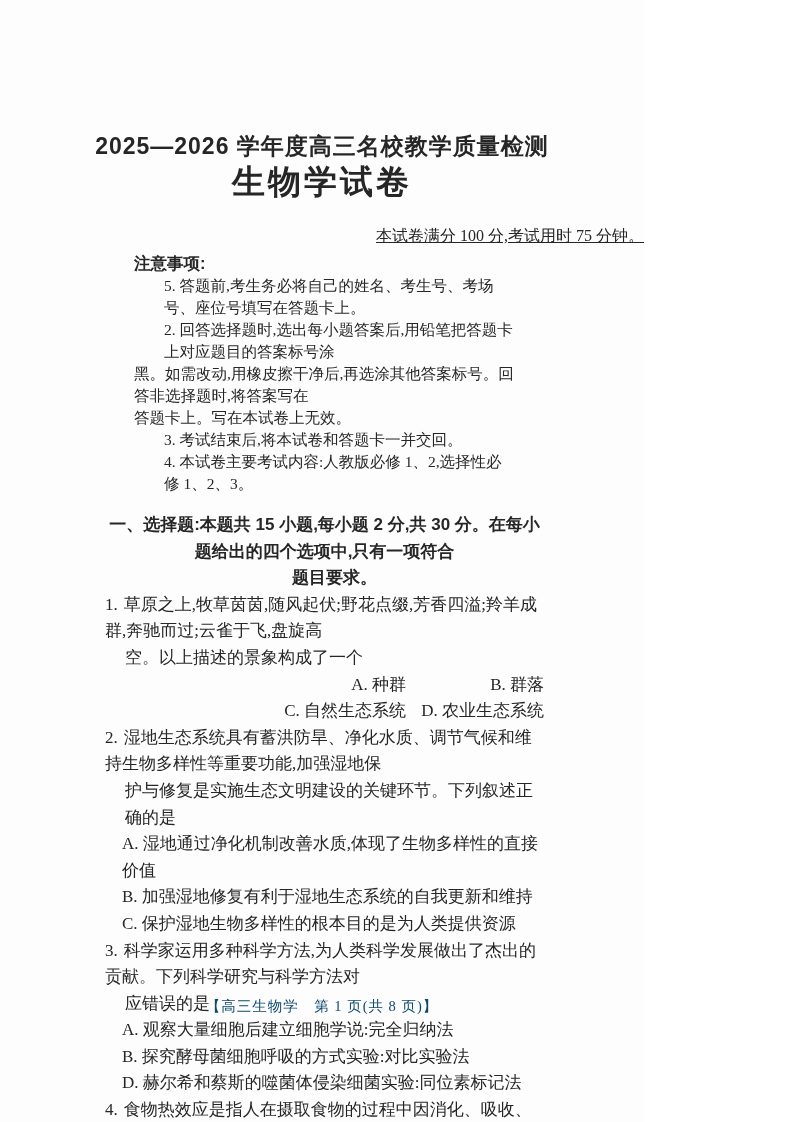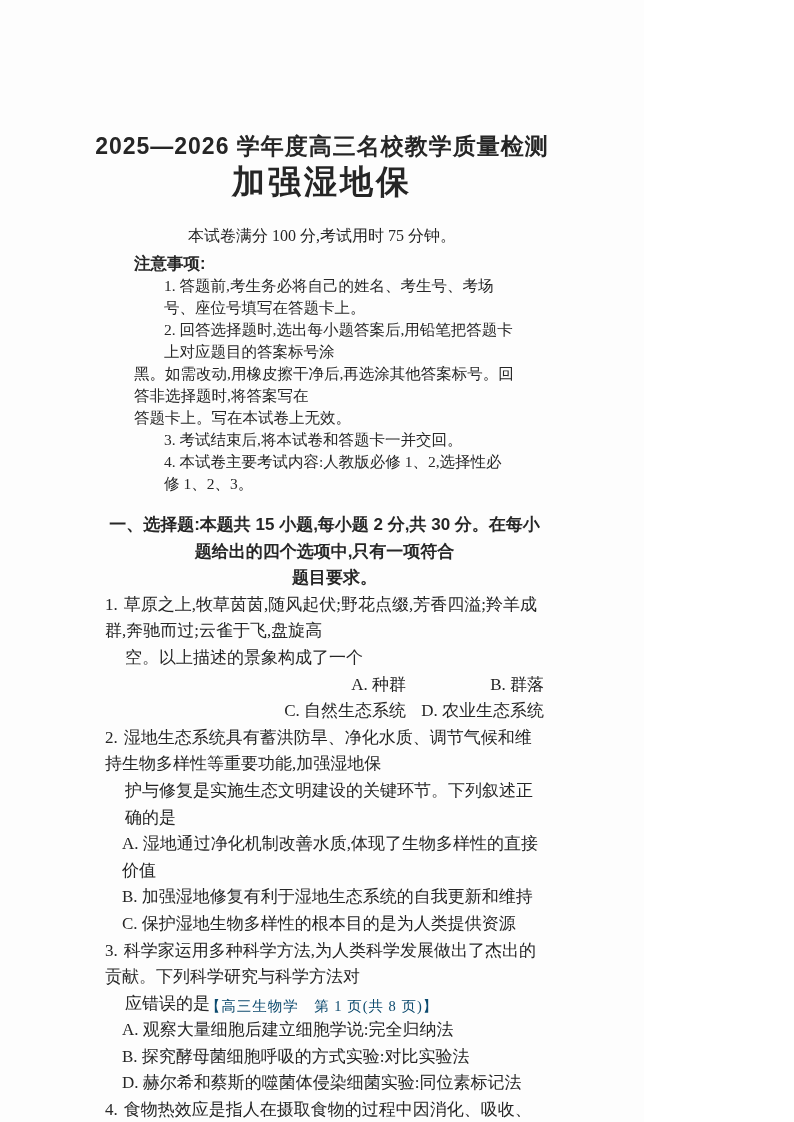--- a/index.html
+++ b/index.html
@@ -22,22 +22,22 @@
   }
   .title2{
     margin-top:2px;
     text-align:center;
     font-weight:bold;
     font-size:33px;line-height:40px;
     letter-spacing:3px;
   }
   .subtitle{
     margin-top:24px;
-    text-align:center;
-    font-size:16px;line-height:20px;
+    text-align:right;
+    font-size:16px;line-height:20px;text-decoration:underline;
   }
   
   .notice{
     margin:6px 130px 0 134px;
     font-size:15.5px;line-height:22px;
   }
   .notice-heading{
     font-family:"Liberation Sans","DejaVu Sans",sans-serif;
     font-weight:bold;
     font-size:16.5px;line-height:23px;
@@ -69,26 +69,26 @@
     position:absolute;top:1006px;left:681px;
     font-size:10px;color:#b3b3b3;letter-spacing:1px;
   }
 </style>
 </head>
 <body>
 
 <div class="page">
 
   <div class="title1">2025—2026 学年度高三名校教学质量检测</div>
-  <div class="title2">加强湿地保</div>
+  <div class="title2">生物学试卷</div>
   <div class="subtitle">本试卷满分 100 分,考试用时 75 分钟。</div>
 
   <div class="notice">
     <div class="notice-heading">注意事项:</div>
-    <div class="notice-line first">1. 答题前,考生务必将自己的姓名、考生号、考场号、座位号填写在答题卡上。</div>
+    <div class="notice-line first">5. 答题前,考生务必将自己的姓名、考生号、考场号、座位号填写在答题卡上。</div>
     <div class="notice-line first">2. 回答选择题时,选出每小题答案后,用铅笔把答题卡上对应题目的答案标号涂</div>
     <div class="notice-line">黑。如需改动,用橡皮擦干净后,再选涂其他答案标号。回答非选择题时,将答案写在</div>
     <div class="notice-line">答题卡上。写在本试卷上无效。</div>
     <div class="notice-line first">3. 考试结束后,将本试卷和答题卡一并交回。</div>
     <div class="notice-line first">4. 本试卷主要考试内容:人教版必修 1、2,选择性必修 1、2、3。</div>
   </div>
 
   <div class="body-block">
 
     <div class="section-heading">

